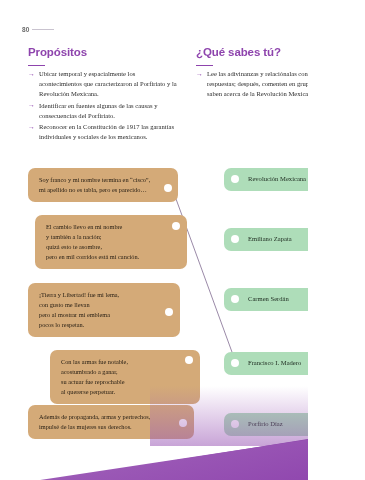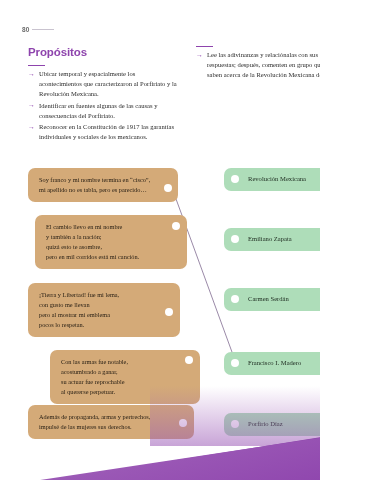--- a/index.html
+++ b/index.html
@@ -14,21 +14,20 @@
     overflow: hidden;
     position: relative;
   }
 
   #page {
     position: relative;
     width: 308px;
     height: 480px;
     background: #ffffff;
     overflow: hidden;
-    padding-left: 12px;
   }
 
   
   .page-num-wrap {
     position: absolute;
     left: 22px;
     top: 26px;
     display: flex;
     align-items: center;
     gap: 2px;
@@ -216,20 +215,21 @@
         <span>Identificar en fuentes algunas de las causas y consecuencias del Porfiriato.</span>
       </li>
       <li class="bullet-item">
         <span class="bullet-arrow">→</span>
         <span>Reconocer en la Constitución de 1917 las garantías individuales y sociales de los mexicanos.</span>
       </li>
     </ul>
   </div>
 
   <div class="col col-right">
+    <h2 class="col-heading">¿Qué sabes tú?</h2>
     <div class="rule-top"></div>
     <ul class="bullet-list">
       <li class="bullet-item">
         <span class="bullet-arrow">→</span>
         <span>Lee las adivinanzas y relaciónalas con sus respuestas; después, comenten en grupo qué tanto saben acerca de la Revolución Mexicana de 1910.</span>
       </li>
     </ul>
   </div>
 
   <div class="cards-layer">

